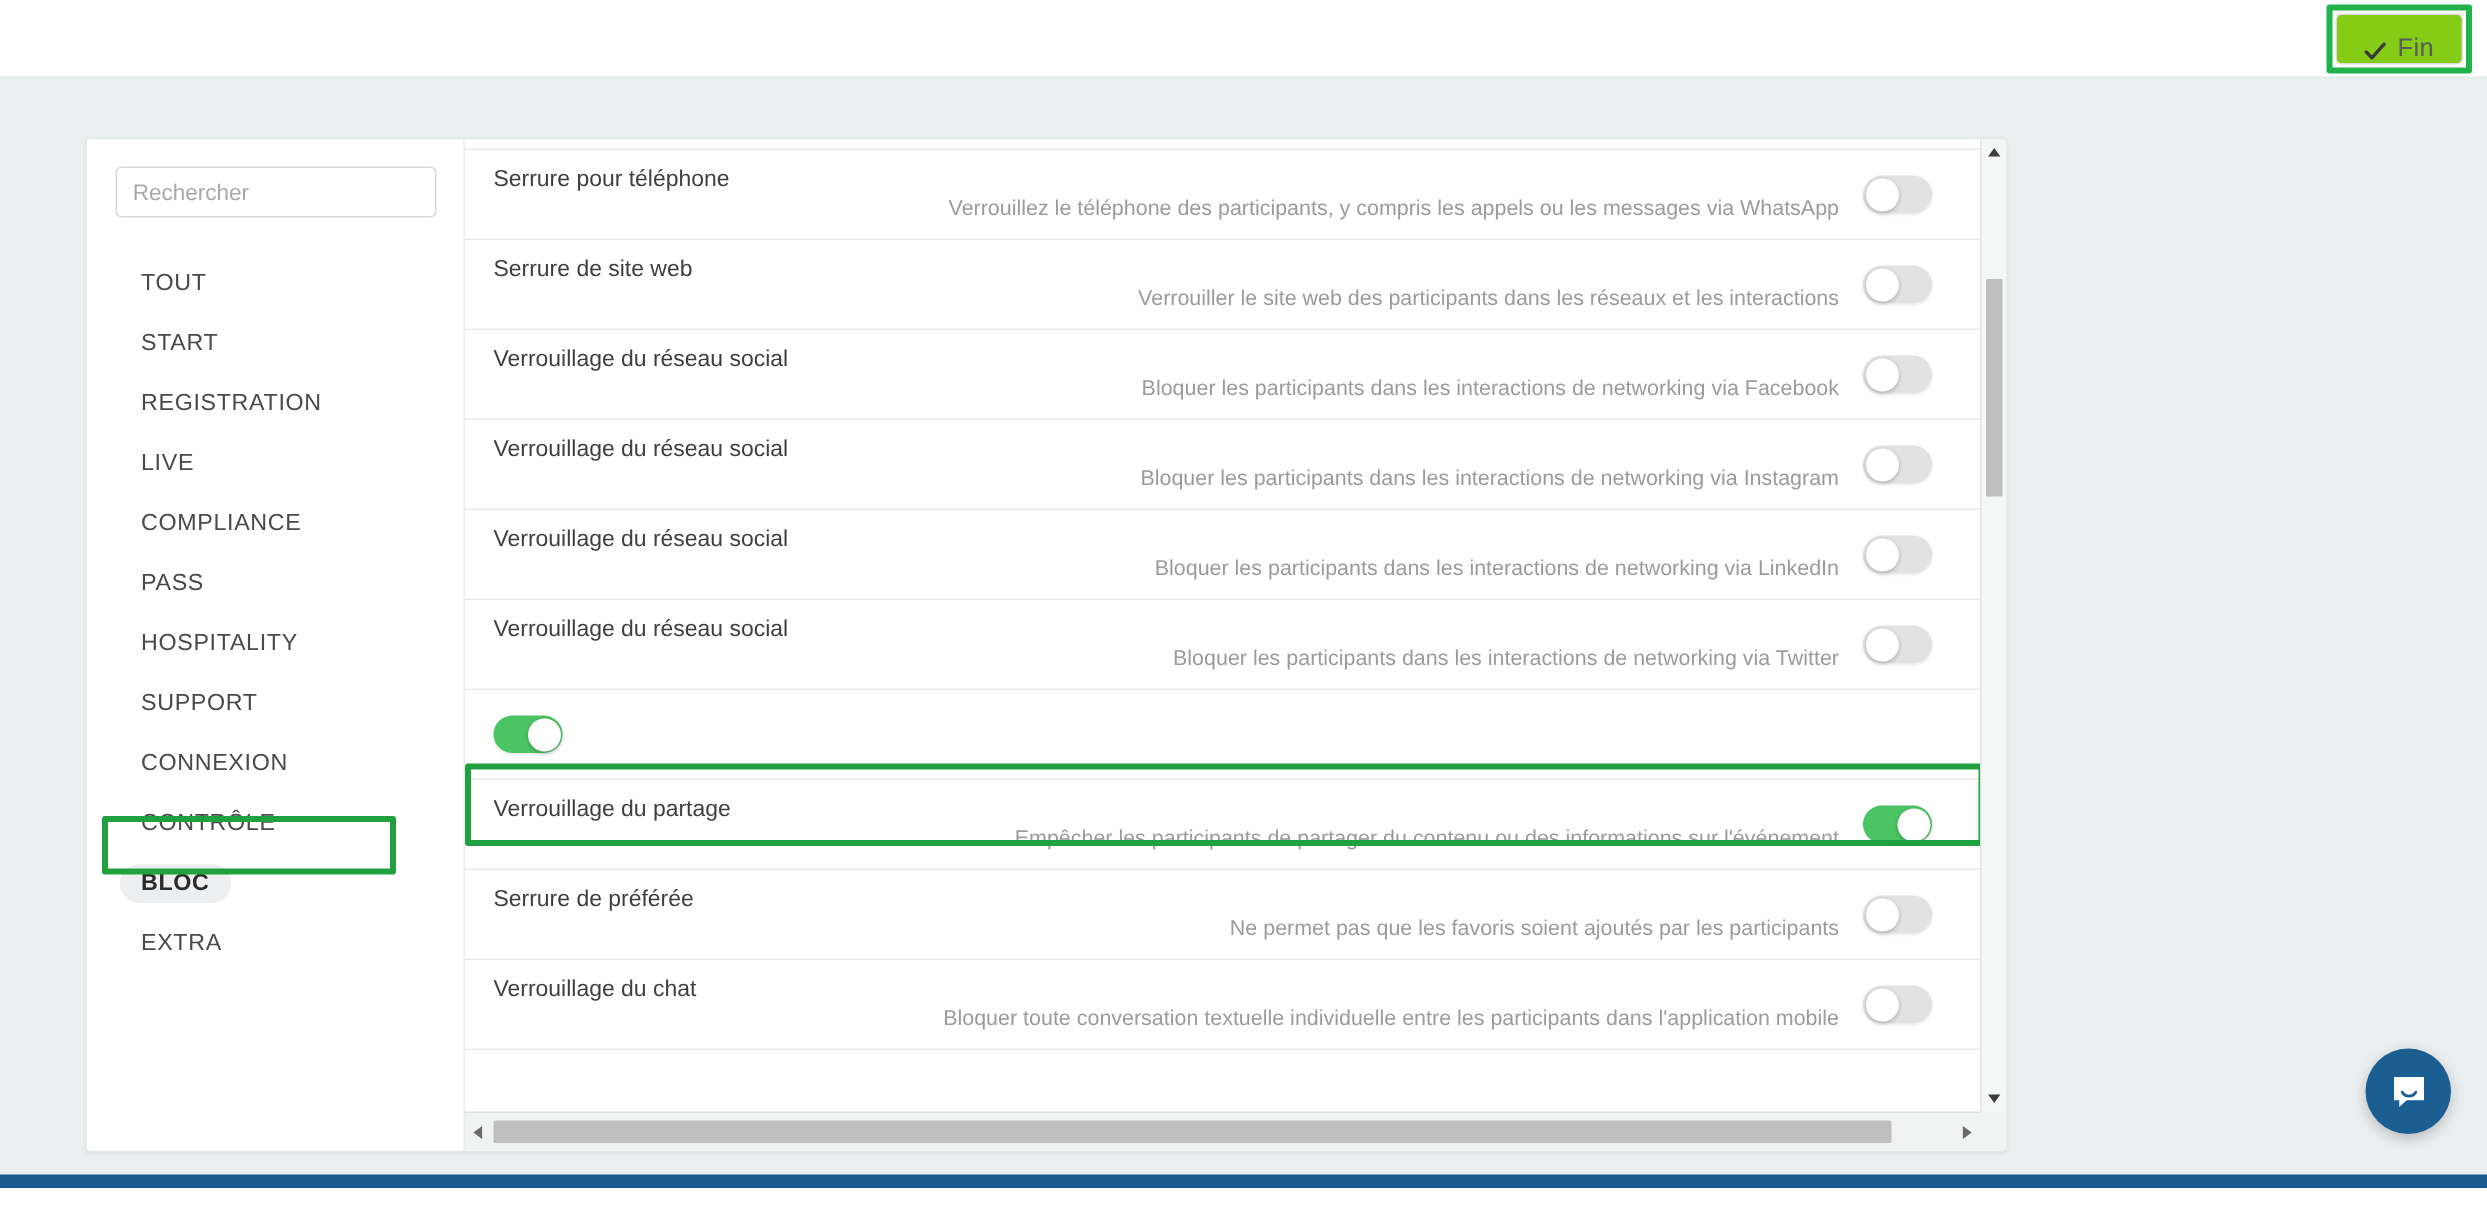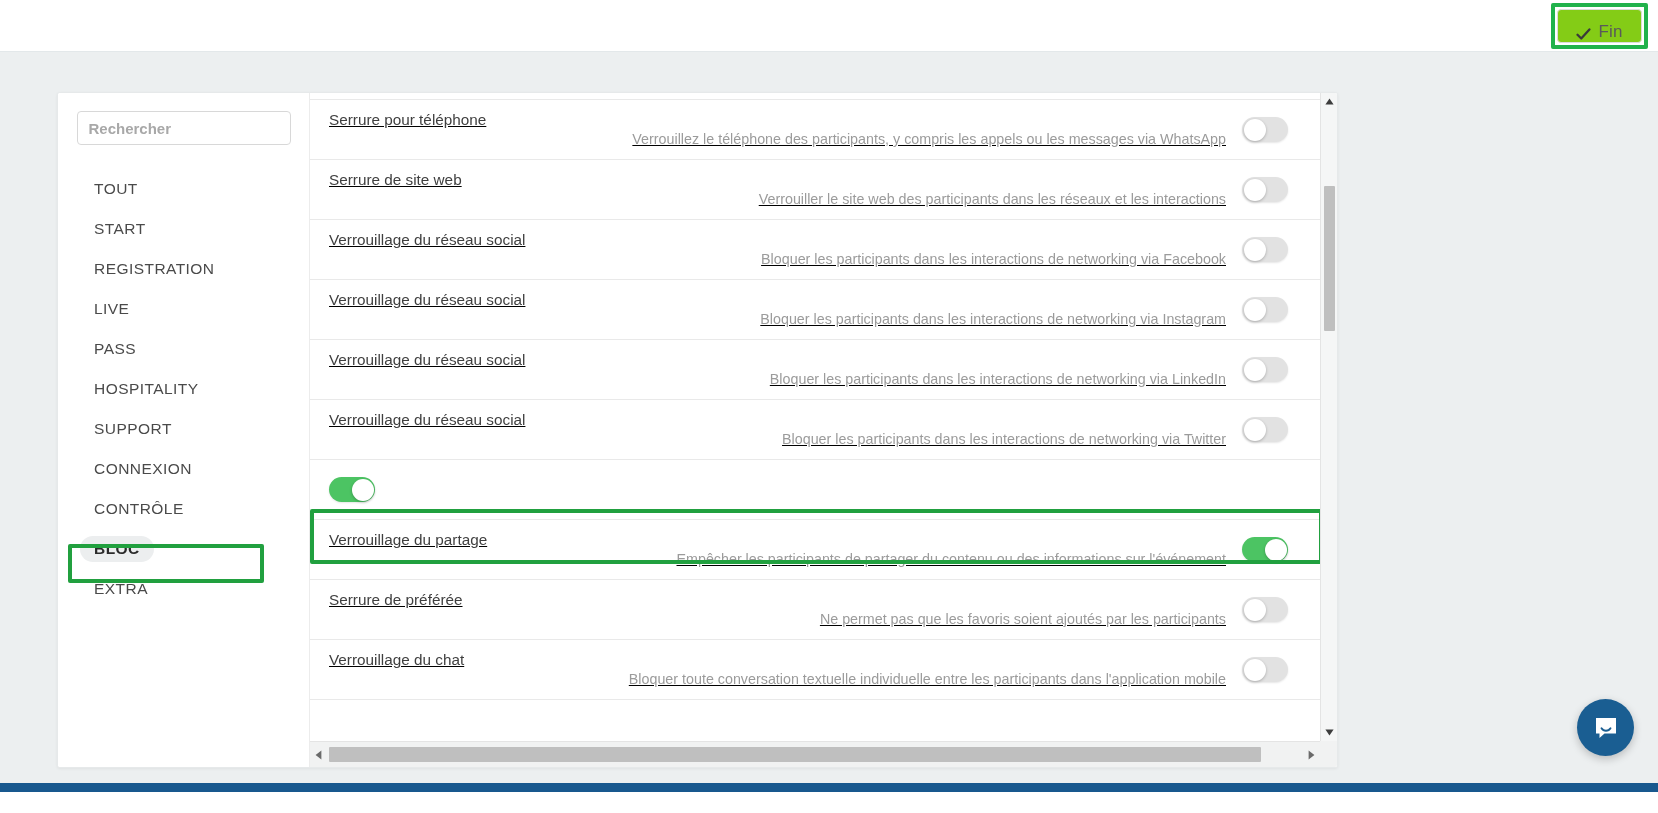--- a/index.html
+++ b/index.html
@@ -77,21 +77,20 @@
     margin: 0 auto;
     width: 214px; height: 34px;
     border: 1px solid #d8d8d8;
     border-radius: 4px;
     padding: 0 11px;
     font-size: 15px;
     font-family: "Liberation Sans", sans-serif;
     color: #444;
     outline: none;
     background: #fff;
-    font-weight: bold;
   }
   #search-input::placeholder { color: #a8a8a8; }
 
   #nav-list { margin-top: 24px; }
   .nav-item {
     height: 40px;
     display: flex; align-items: center;
     padding-left: 36px;
     cursor: pointer;
     position: relative;
@@ -129,21 +128,20 @@
     position: absolute;
     left: 0; top: 0;
     right: 17px; bottom: 26px;
     overflow: hidden;
     background: #fff;
   }
   #list-inner {
     position: absolute;
     left: 0; top: -53px;
     width: 100%;
-    text-decoration: underline;
   }
   .setting-row {
     display: flex;
     align-items: center;
     height: 60px;
     border-bottom: 1px solid #e9e9e9;
     padding: 0 0 0 19px;
     background: #ffffff;
   }
   .row-texts { flex: 1 1 auto; min-width: 0; padding-right: 16px; }
@@ -280,20 +278,23 @@
             <span class="nav-label">TOUT</span>
           </div>
           <div class="nav-item">
             <span class="nav-label">START</span>
           </div>
           <div class="nav-item">
             <span class="nav-label">REGISTRATION</span>
           </div>
           <div class="nav-item">
             <span class="nav-label">LIVE</span>
+          </div>
+          <div class="nav-item">
+            <span class="nav-label">COMPLIANCE</span>
           </div>
           <div class="nav-item">
             <span class="nav-label">PASS</span>
           </div>
           <div class="nav-item">
             <span class="nav-label">HOSPITALITY</span>
           </div>
           <div class="nav-item">
             <span class="nav-label">SUPPORT</span>
           </div>

